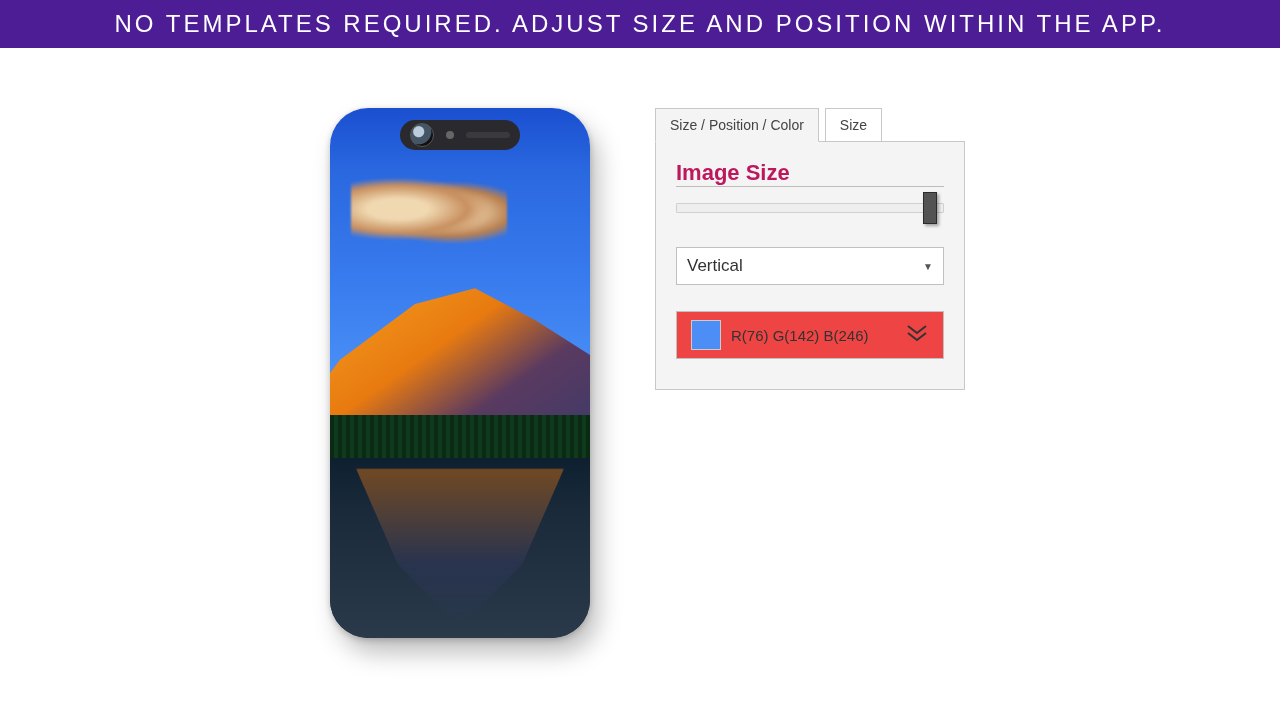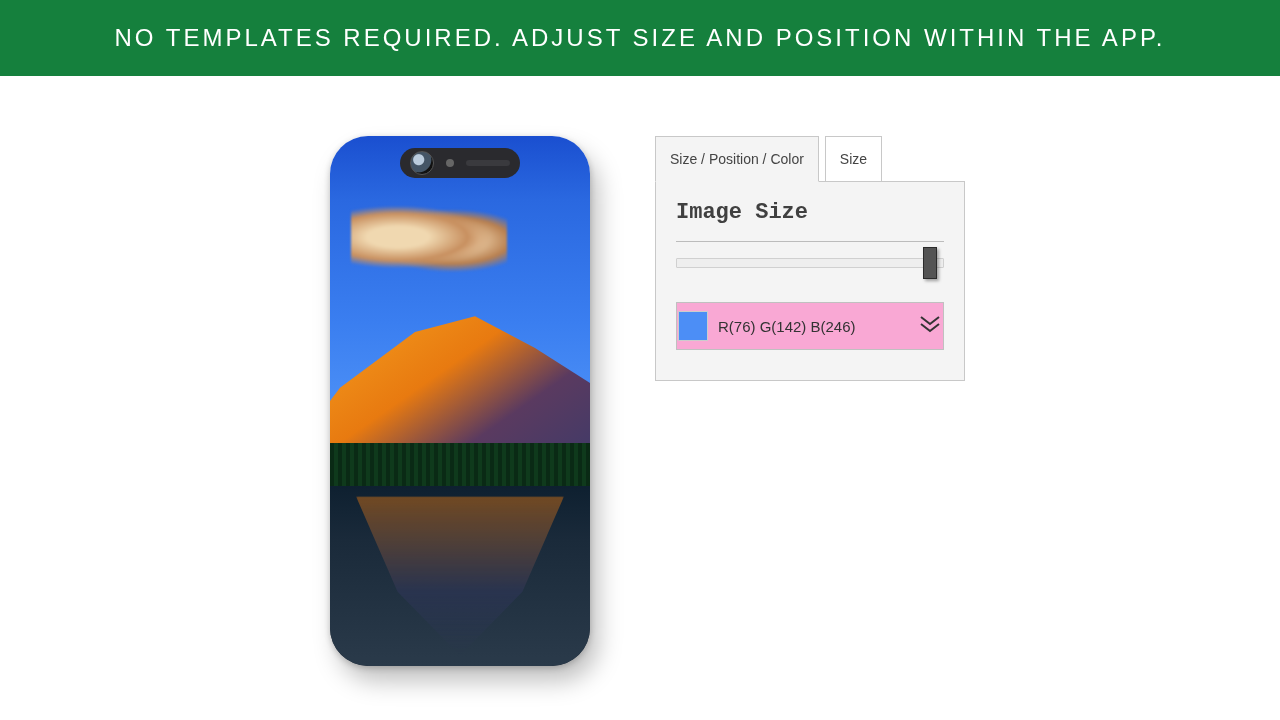--- a/index.html
+++ b/index.html
@@ -1,19 +1,19 @@
 <!DOCTYPE html>
 <html><head>
 <meta charset="utf-8">
 <style>
   * { box-sizing: border-box; margin: 0; padding: 0; }
   body { width: 1280px; height: 720px; font-family: Arial, Helvetica, sans-serif; background: #fff; overflow: hidden; }
 
   .banner {
-    width: 100%; height: 76px; background: #15803d;
+    width: 100%; height: 48px; background: #4c1d95;
     display: flex; align-items: center; justify-content: center;
     color: #fff; font-size: 24px; letter-spacing: 3px; font-weight: 400;
   }
 
   .content { display: flex; gap: 50px; padding: 60px 0 0 0; justify-content: center; align-items: flex-start; }
 
   
   .preview-wrap { width: 290px; display:flex; justify-content:center; }
   .phone {
     width: 260px; height: 530px; border-radius: 38px; position: relative;
@@ -64,33 +64,33 @@
     background: radial-gradient(circle at 35% 35%, #bcd 0 25%, #456 30% 60%, #111 65% 100%);
     border:1px solid #555;
   }
   .phone .dot { width:8px; height:8px; border-radius:50%; background:#666; }
   .phone .slot { flex:1; height:6px; border-radius:3px; background:#3a3a3e; }
 
   
   .panel-wrap { width: 310px; }
   .tabs { display:flex; }
   .tab {
-    border:1px solid #c8c8c8; background:#fff; padding:14px 14px;
+    border:1px solid #c8c8c8; background:#fff; padding:8px 14px;
     font-size:14px; color:#444; margin-right:6px; margin-bottom:-1px; z-index:2; position:relative;
   }
   .tab.active { border-bottom:1px solid #f4f4f4; background:#f4f4f4; }
   .panel {
     border:1px solid #c8c8c8; background:#f4f4f4; padding:18px 20px 30px 20px;
     position:relative; z-index:1;
   }
   .section-title {
-    font-family: Liberation Mono, monospace;
+    font-family: Liberation Sans, sans-serif;
     font-stretch: condensed;
-    font-size:22px; color:#404040; font-weight:600; letter-spacing:0;
-    border-bottom:1px solid #bcbcbc; padding-bottom:16px; margin-bottom:16px; margin-top:10px;
+    font-size:22px; color:#be185d; font-weight:600; letter-spacing:0;
+    border-bottom:1px solid #bcbcbc; padding-bottom:0; margin-bottom:16px; margin-top:10px;
   }
   .section-title:first-child{ margin-top:0; }
 
   .slider-track {
     position:relative; height:10px; background:#eee; border:1px solid #d0d0d0; border-radius:1px; margin:12px 0 34px 0;
   }
   .slider-thumb {
     position:absolute; top:-12px; width:14px; height:32px;
     background:#535353; border:1px solid #2a2a2a;
     box-shadow: 2px 2px 3px rgba(0,0,0,0.35);
@@ -99,21 +99,21 @@
 
   .select {
     display:flex; align-items:center; justify-content:space-between;
     background:#fff; border:1px solid #c0c0c0; padding:8px 10px; font-size:17px; color:#333;
     margin-bottom:26px;
   }
   .select .caret { font-size:10px; color:#555; }
 
   .color-row {
     display:flex; align-items:center; gap:10px;
-    background:#f9a8d4; border:1px solid #c0c0c0; padding:8px 1px;
+    background:#ef4444; border:1px solid #c0c0c0; padding:8px 14px;
   }
   .swatch { width:30px; height:30px; border:1px solid #ccc; }
   .rgb { font-size:15px; color:#333; flex:1; }
   .chev svg { width:24px; height:18px; }
 </style>
 </head>
 <body>
 
 <div class="banner">
   <span>NO TEMPLATES REQUIRED. ADJUST SIZE AND POSITION WITHIN THE APP.</span>
@@ -147,20 +147,24 @@
       </div>
     </div>
 
     <div class="panel">
 
       <div class="section-title">Image Size</div>
       <div class="slider-track">
         <div class="slider-thumb" id="thumb" style="left: 95%;"></div>
       </div>
 
+      <div class="select">
+        <span>Vertical</span>
+        <span class="caret">▼</span>
+      </div>
 
       <div class="color-row">
         <div class="swatch" id="swatch" style="background: rgb(76, 142, 246);"></div>
         <span class="rgb">R(76) G(142) B(246)</span>
         <span class="chev">
           <svg viewBox="0 0 24 18" fill="none" stroke="#333" stroke-width="2">
             <polyline points="3,2 12,9 21,2"></polyline>
             <polyline points="3,9 12,16 21,9"></polyline>
           </svg>
         </span>

